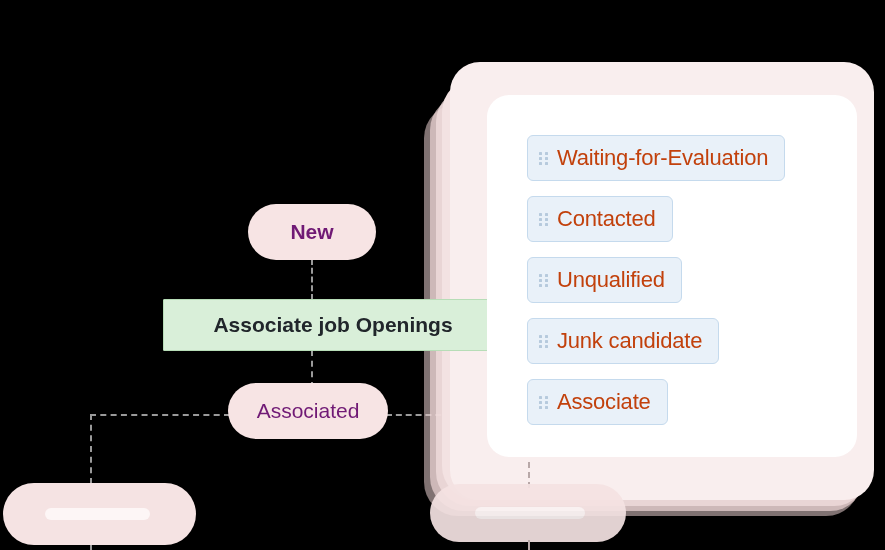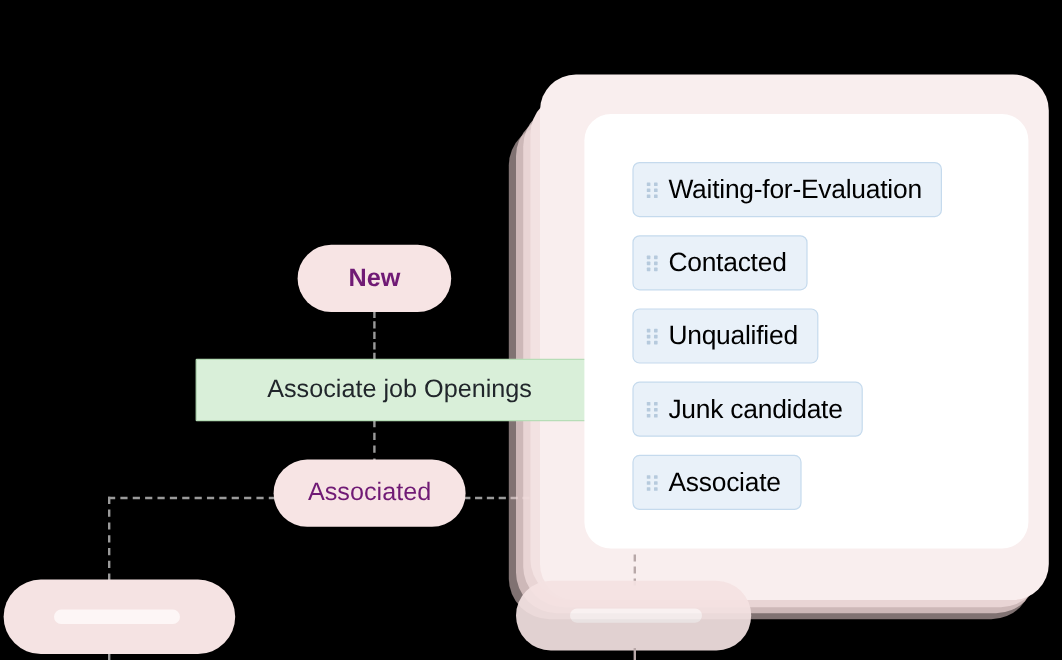--- a/index.html
+++ b/index.html
@@ -72,21 +72,21 @@
     height: 46px;
     margin-bottom: 15px;
     padding: 0 16px 0 11px;
     background: #e9f1f9;
     border: 1px solid #c5daed;
     border-radius: 6px;
     width: fit-content;
   }
   .chip-label {
     font-size: 22px;
-    color: #000000;
+    color: #c2410c;
     letter-spacing: -0.2px;
     white-space: nowrap;
     margin-left: 9px;
   }
   .grip {
     display: grid;
     grid-template-columns: 3px 3px;
     grid-template-rows: 3px 3px 3px;
     gap: 2px 3px;
     flex: 0 0 auto;
@@ -120,21 +120,21 @@
     width: 340px;
     height: 52px;
     display: flex;
     align-items: center;
     justify-content: center;
     box-sizing: border-box;
     background: #d9efd9;
     border: 1px solid #b7ddb7;
     border-radius: 1px;
     font-size: 21px;
-    font-weight: normal;
+    font-weight: bold;
     color: #21262b;
     z-index: 5;
   }
 
   
   .ghost-pill {
     position: absolute;
     background: #f5e3e3;
     border-radius: 999px;
     z-index: 5;

